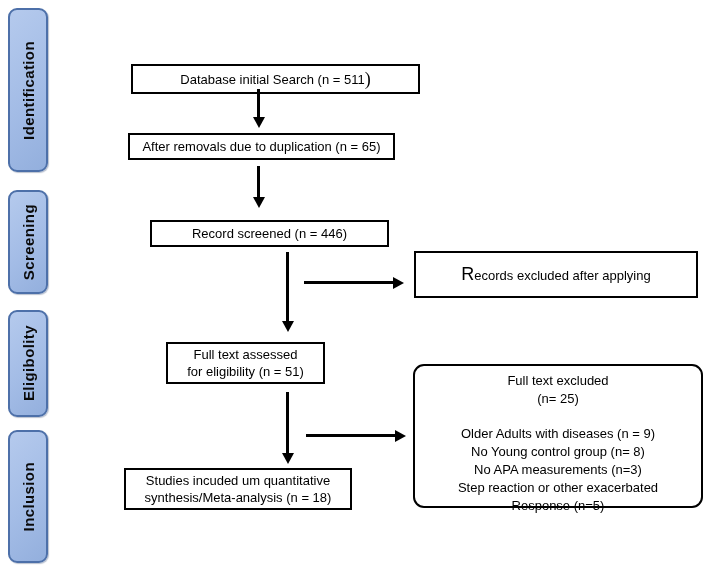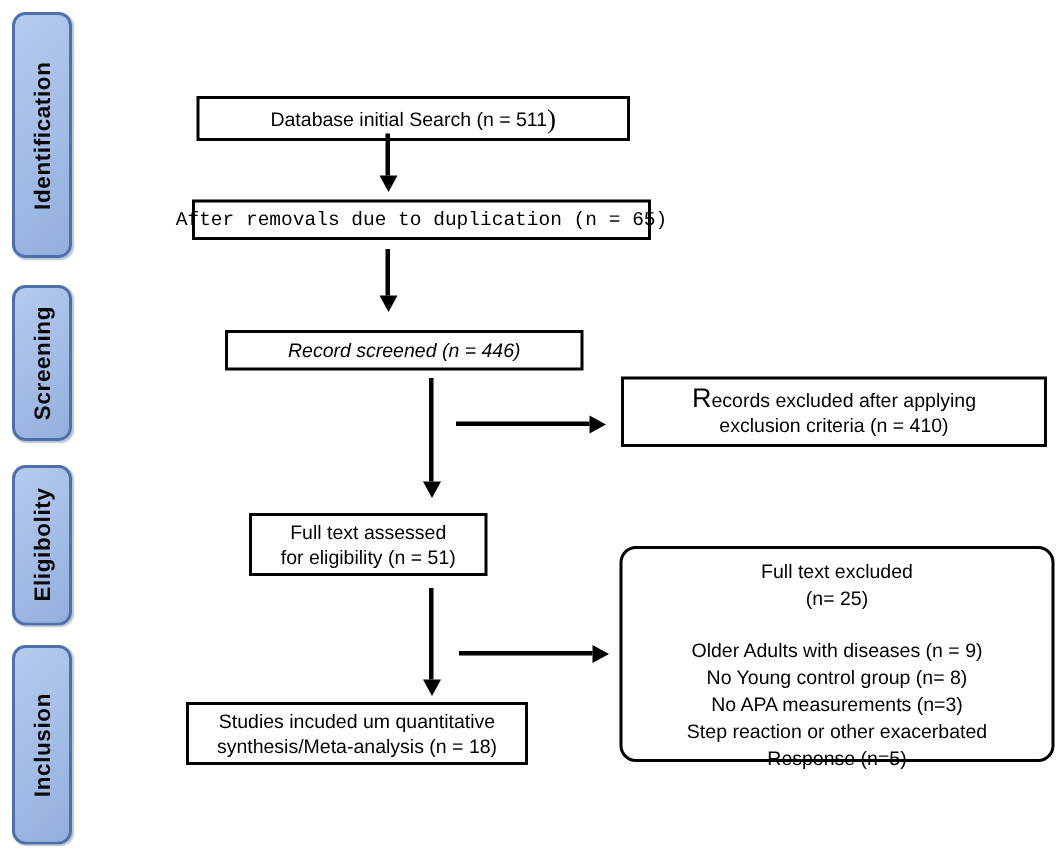--- a/index.html
+++ b/index.html
@@ -108,31 +108,30 @@
     <span class="vtext">Eligibolity</span>
   </div>
   <div class="stage" style="top:430px; height:133px;">
     <span class="vtext">Inclusion</span>
   </div>
 
   <div class="node" style="left:131px; top:64px; width:289px; height:30px;">
     <div class="ln"><span>Database initial Search (n = 511</span><span class="big-paren">)</span></div>
   </div>
 
-  <div class="node" style="left:128px; top:133px; width:306px; height:27px;font-family:Liberation Mono, monospace;">
+  <div class="node" style="left:128px; top:133px; width:267px; height:27px;">
     <div class="ln">After removals due to duplication (n = 65)</div>
   </div>
 
-  <div class="node" style="left:150px; top:220px; width:239px; height:27px;font-style:italic;">
+  <div class="node" style="left:150px; top:220px; width:239px; height:27px;">
     <div class="ln">Record screened (n = 446)</div>
   </div>
 
   <div class="node" style="left:414px; top:251px; width:284px; height:47px;">
     <div class="ln"><span class="big-lead">R</span><span>ecords excluded after applying</span></div>
-    <div class="ln">exclusion criteria (n = 410)</div>
   </div>
 
   <div class="node" style="left:166px; top:342px; width:159px; height:42px;">
     <div class="ln">Full text assessed</div>
     <div class="ln">for eligibility (n = 51)</div>
   </div>
 
   <div class="node excl-box" style="left:413px; top:364px; width:290px; height:144px;border-radius:11px;">
     <div class="ln">Full text excluded</div>
     <div class="ln">(n= 25)</div>

